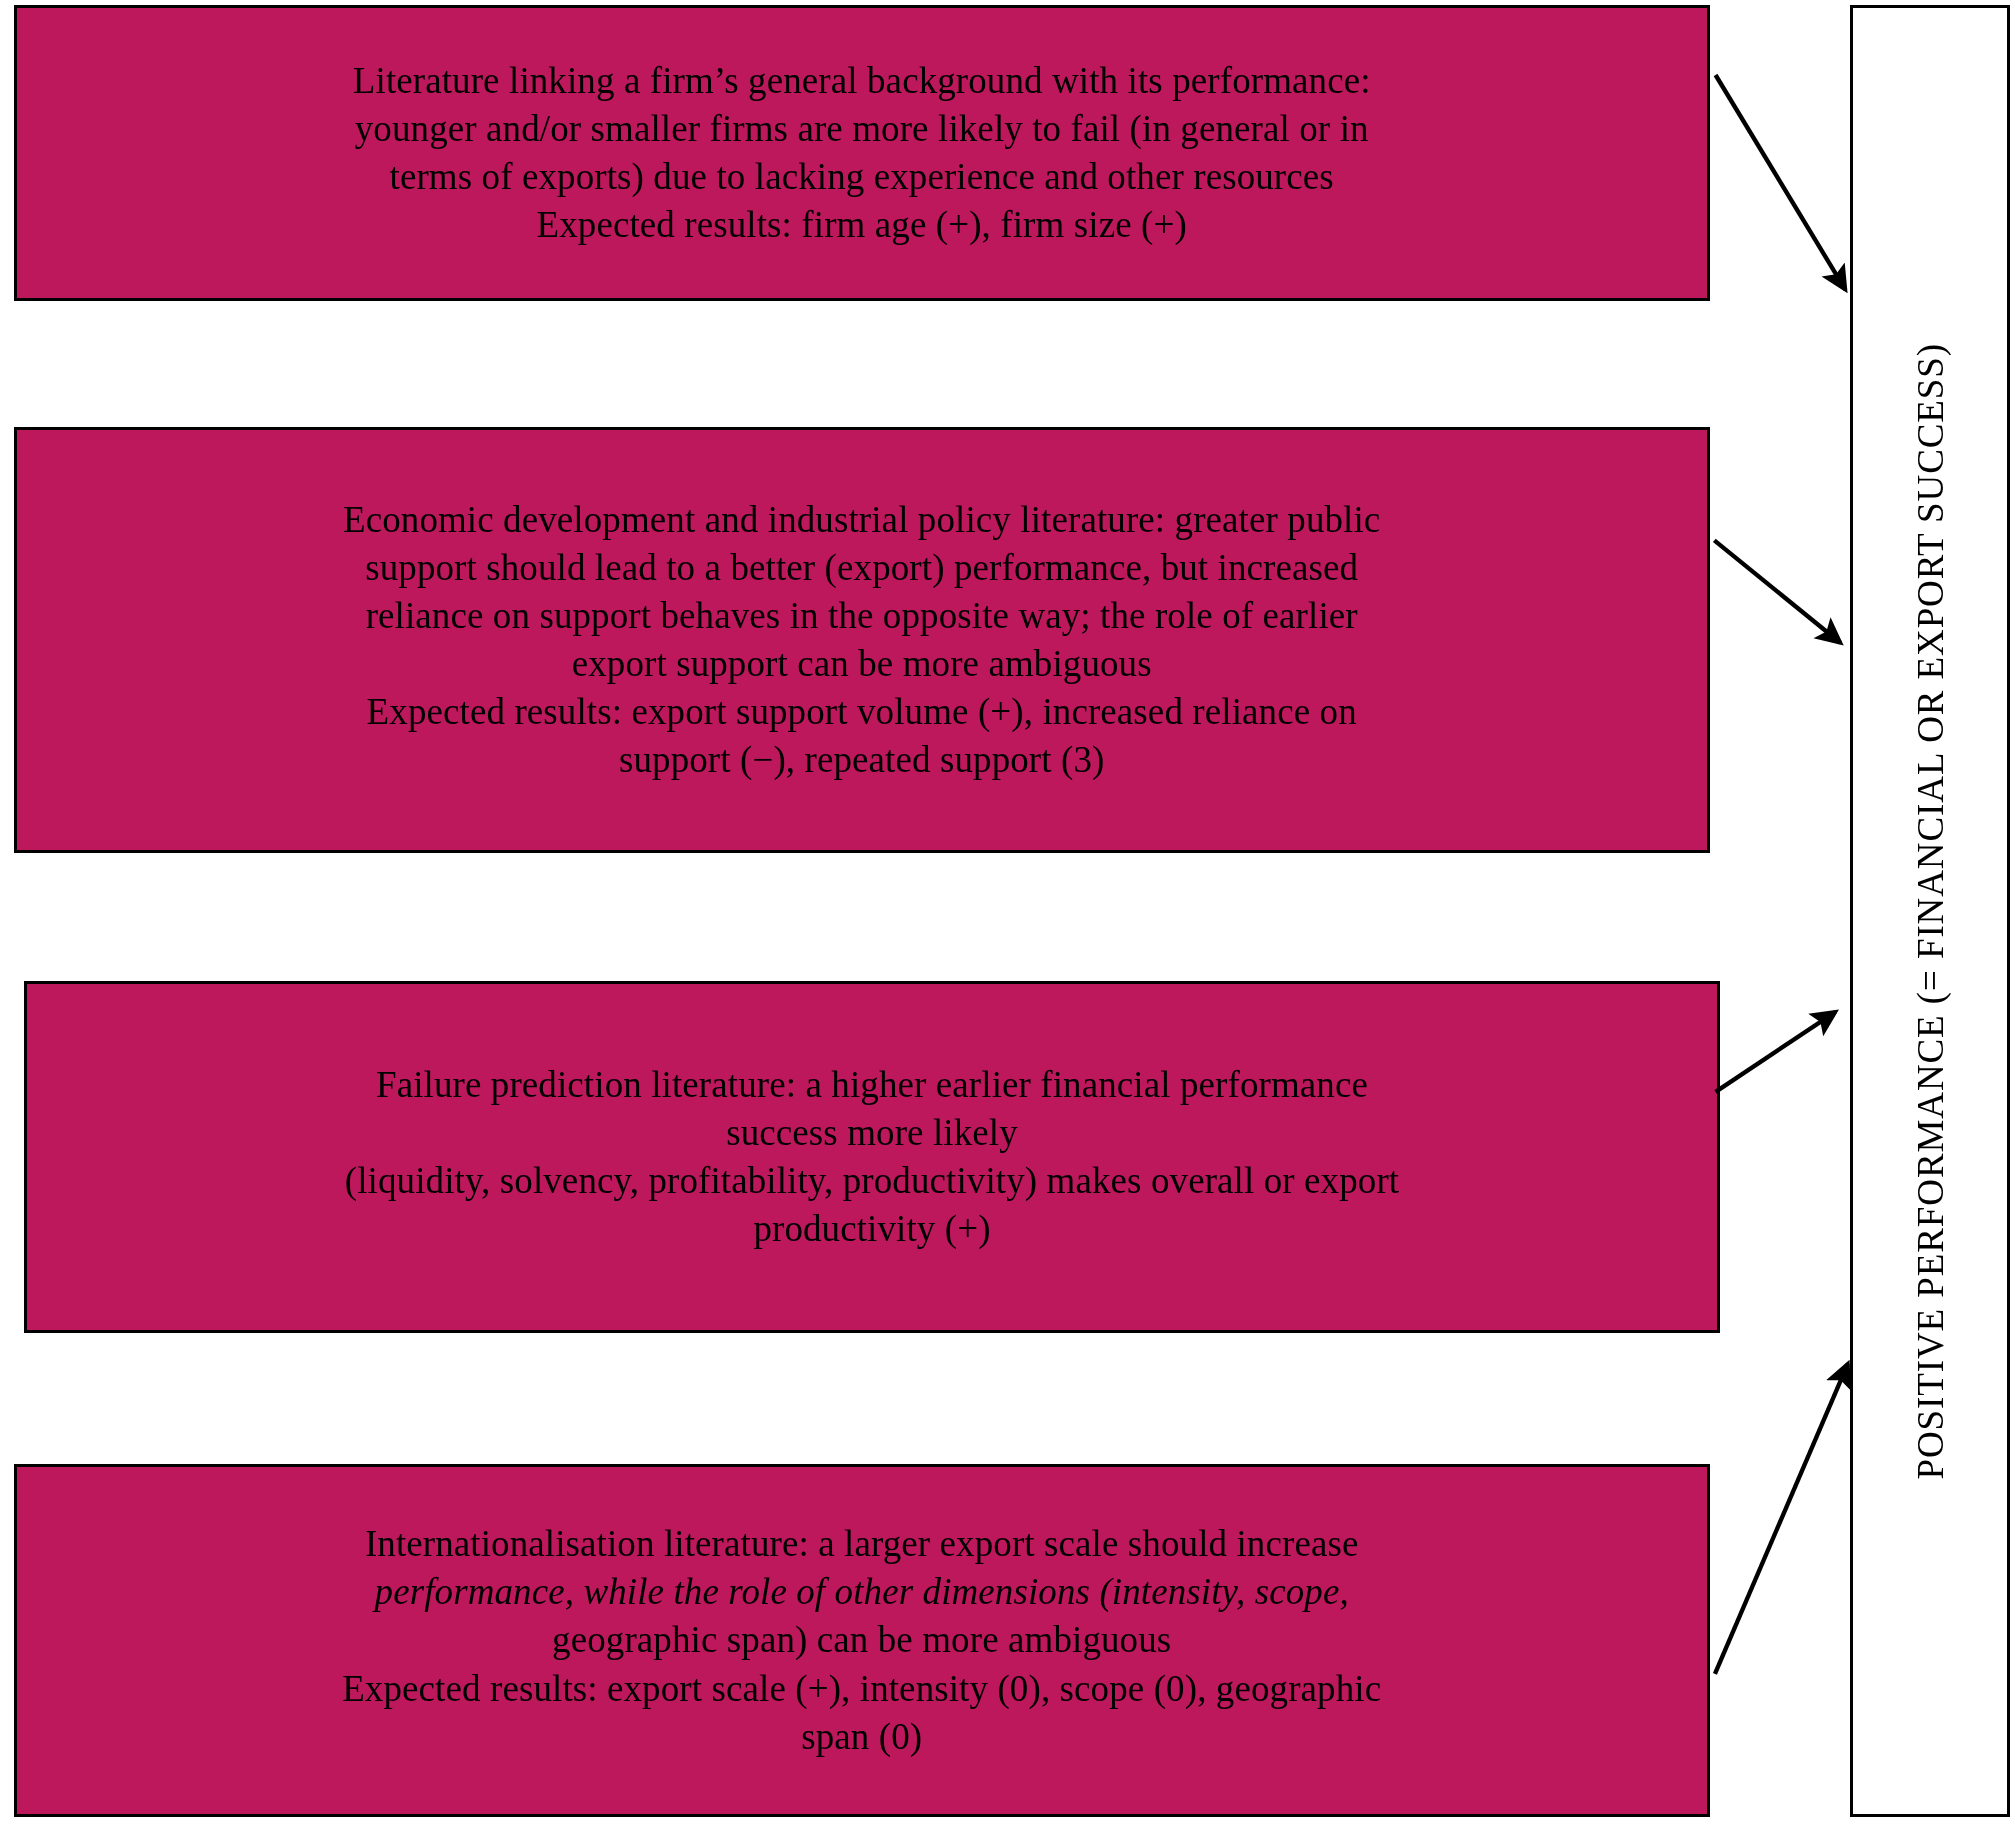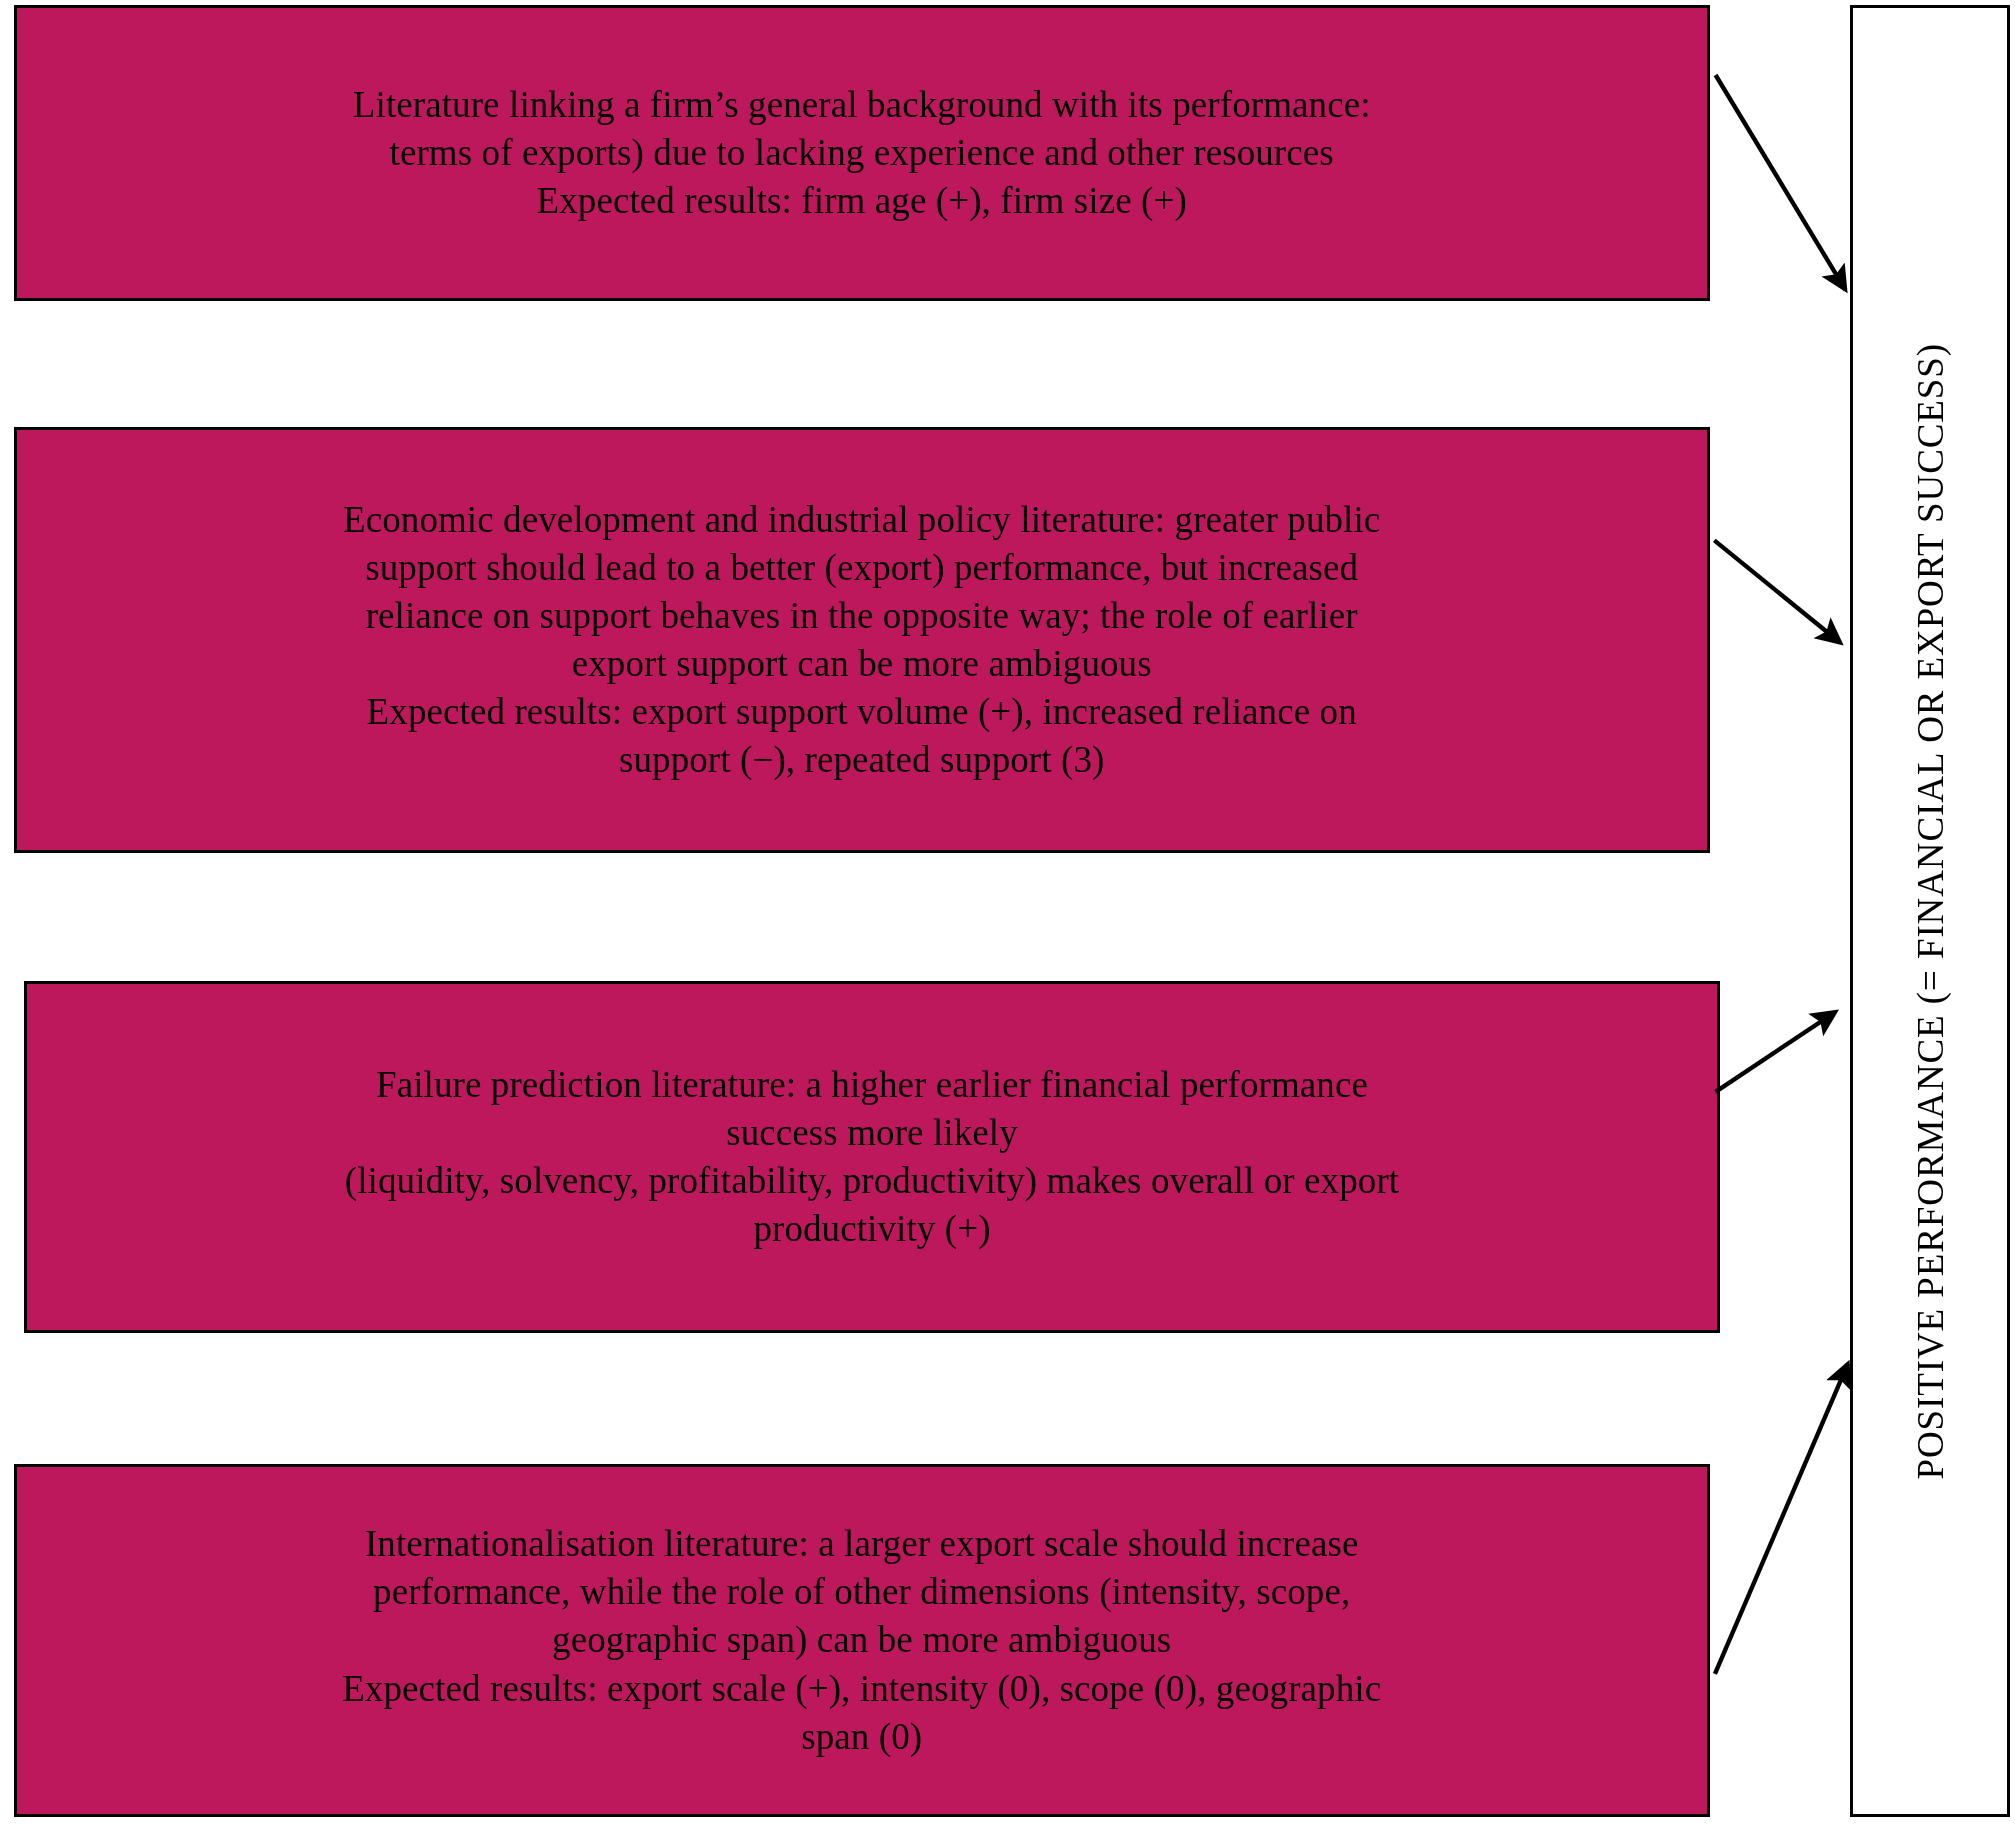--- a/index.html
+++ b/index.html
@@ -57,20 +57,21 @@
   
   #arrows{position:absolute;left:0;top:0;width:2015px;height:1830px;pointer-events:none;}
 </style>
 </head>
 <body>
 
 <div id="stage">
 
   <div class="lit-box" id="box1">
     <span class="line" style="font-size: 37px;">Literature linking a firm’s general background with its performance:</span>
+    <span class="line" style="font-size: 37px;">younger and/or smaller firms are more likely to fail (in general or in</span>
     <span class="line" style="font-size: 37px;">terms of exports) due to lacking experience and other resources</span>
     <span class="line" style="font-size: 37px;">Expected results: firm age (+), firm size (+)</span>
   </div>
 
   <div class="lit-box" id="box2">
     <span class="line" style="font-size: 37px;">Economic development and industrial policy literature: greater public</span>
     <span class="line" style="font-size: 37px;">support should lead to a better (export) performance, but increased</span>
     <span class="line" style="font-size: 37px;">reliance on support behaves in the opposite way; the role of earlier</span>
     <span class="line" style="font-size: 37px;">export support can be more ambiguous</span>
     <span class="line" style="font-size: 37px;">Expected results: export support volume (+), increased reliance on</span>
@@ -79,21 +80,21 @@
 
   <div class="lit-box" id="box3">
     <span class="line" style="font-size: 37px;">Failure prediction literature: a higher earlier financial performance</span>
     <span class="line" style="font-size: 37px;">success more likely</span>
     <span class="line" style="font-size: 37px;">(liquidity, solvency, profitability, productivity) makes overall or export</span>
     <span class="line" style="font-size: 37px;">productivity (+)</span>
   </div>
 
   <div class="lit-box" id="box4">
     <span class="line" style="font-size: 37px;">Internationalisation literature: a larger export scale should increase</span>
-    <span class="line" style="font-size: 37px;">performance, while the role of other dimensions (intensity, scope,</span>
+    <span class="line" style="font-size: 37px; font-style: italic;">performance, while the role of other dimensions (intensity, scope,</span>
     <span class="line" style="font-size: 37px;">geographic span) can be more ambiguous</span>
     <span class="line" style="font-size: 37px;">Expected results: export scale (+), intensity (0), scope (0), geographic</span>
     <span class="line" style="font-size: 37px;">span (0)</span>
   </div>
 
   <div id="outcome">
     <span class="vtext" style="font-size: 37px;">POSITIVE PERFORMANCE (= FINANCIAL OR EXPORT SUCCESS)</span>
   </div>
 
   <svg id="arrows" viewBox="0 0 3230 2933" width="2015" height="1830">

